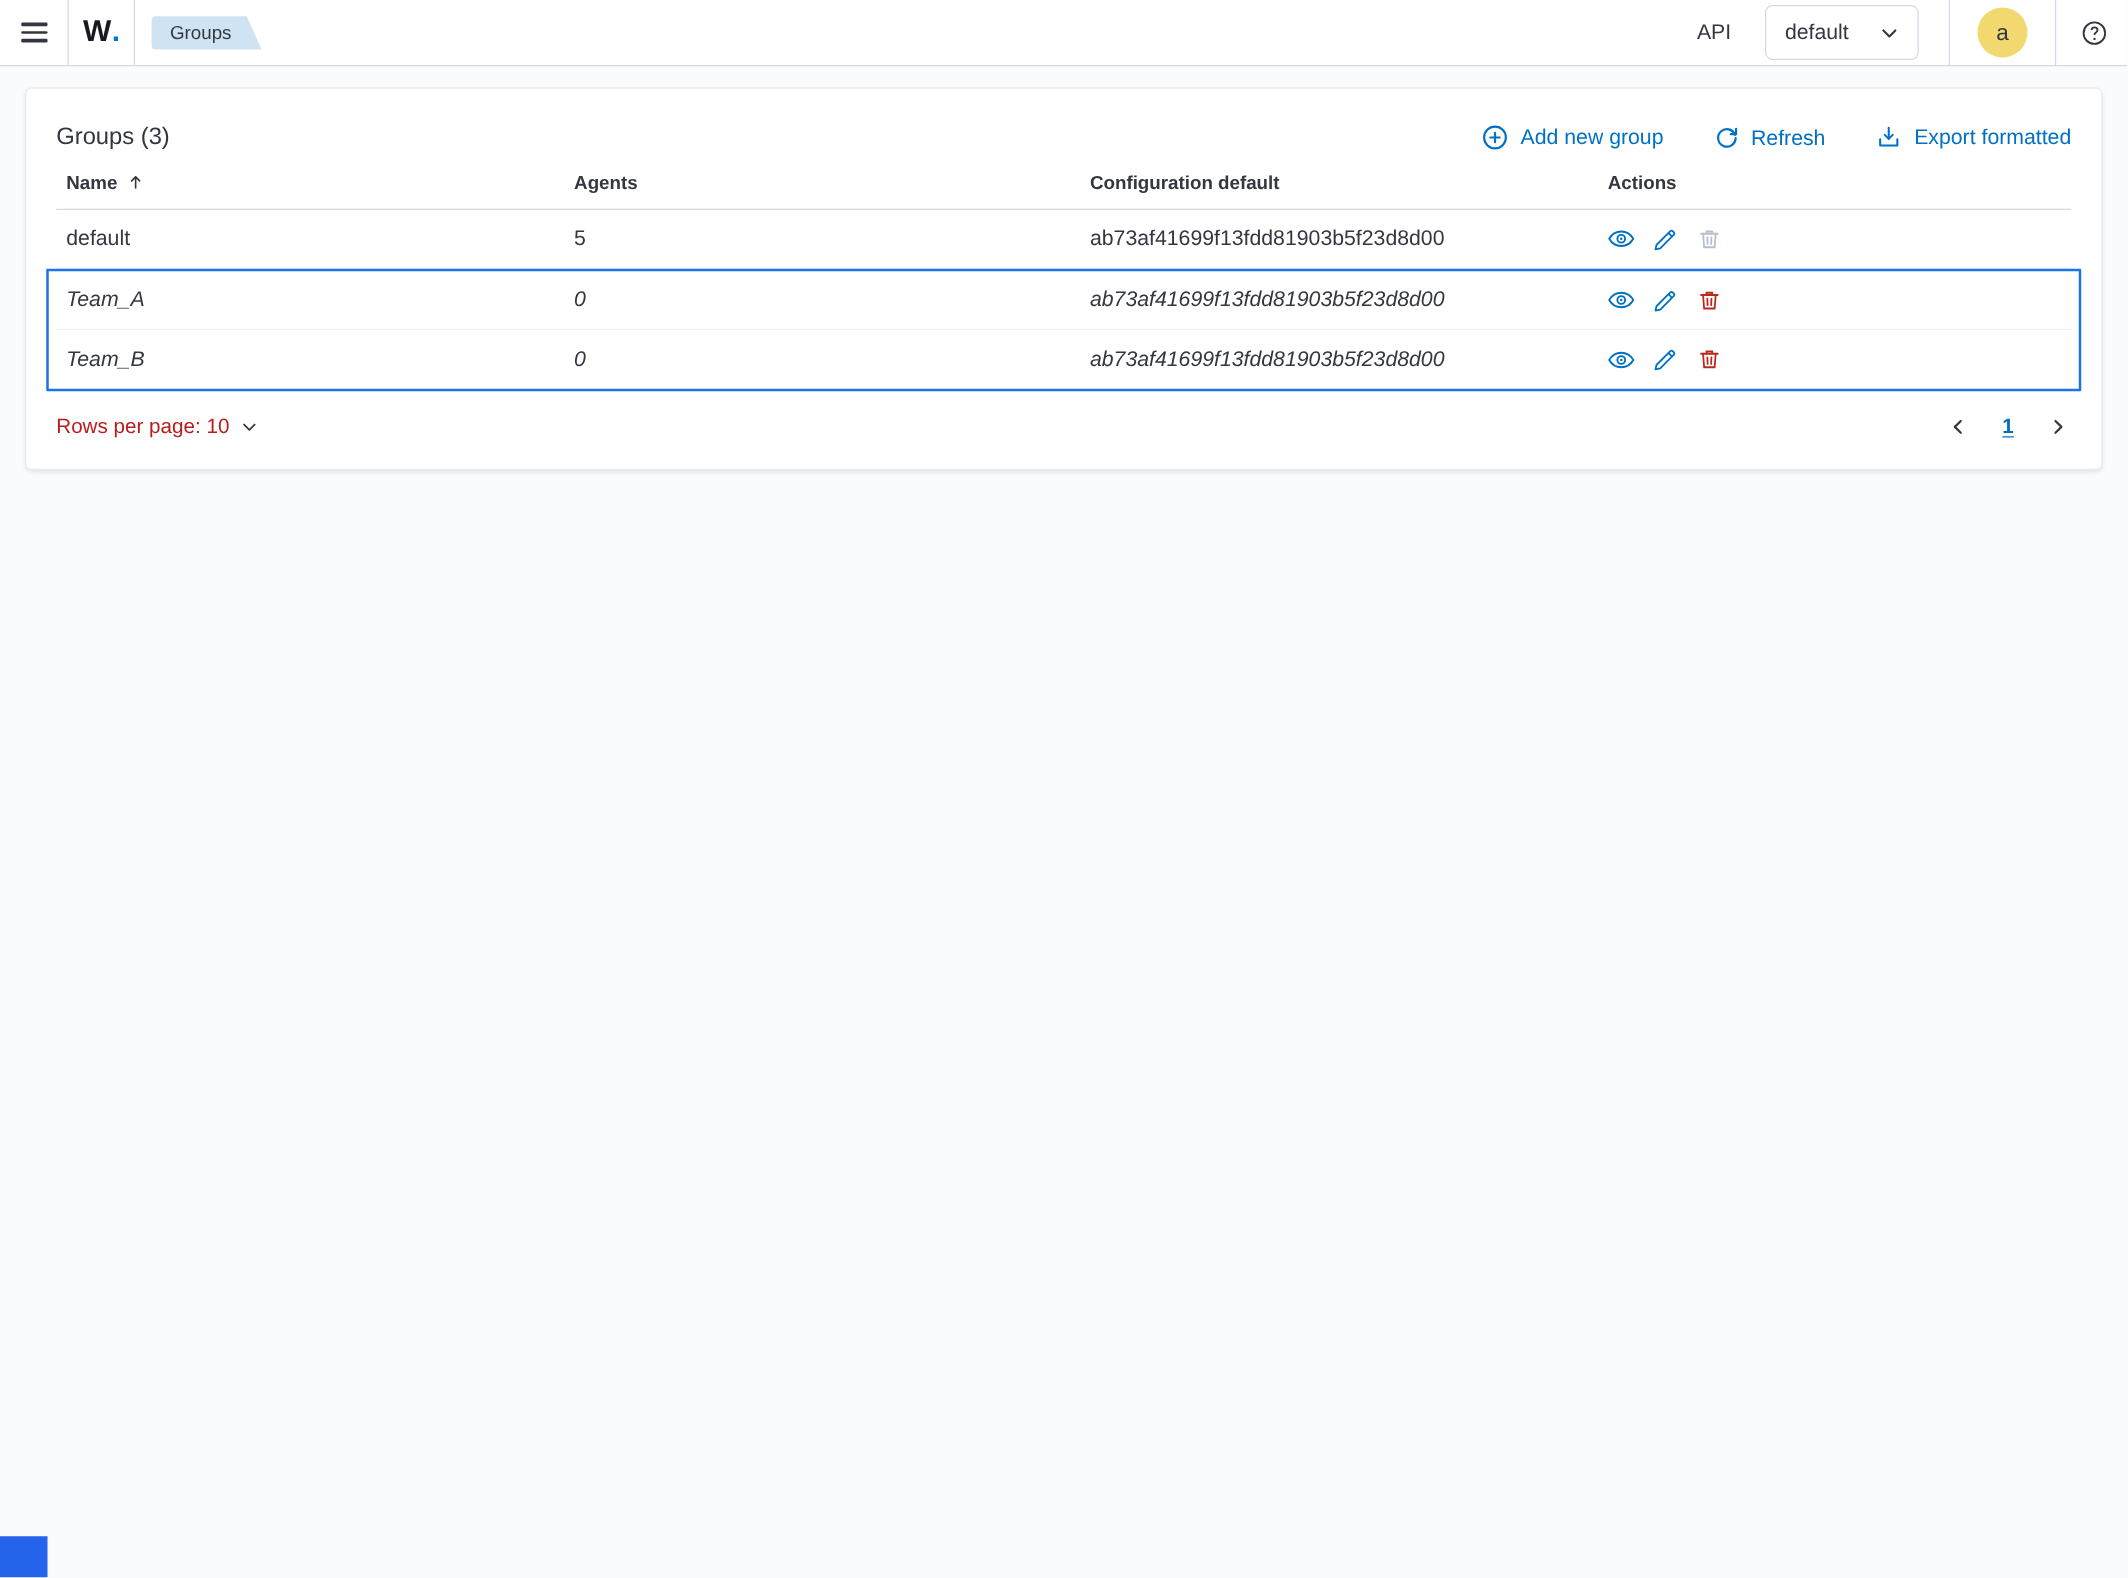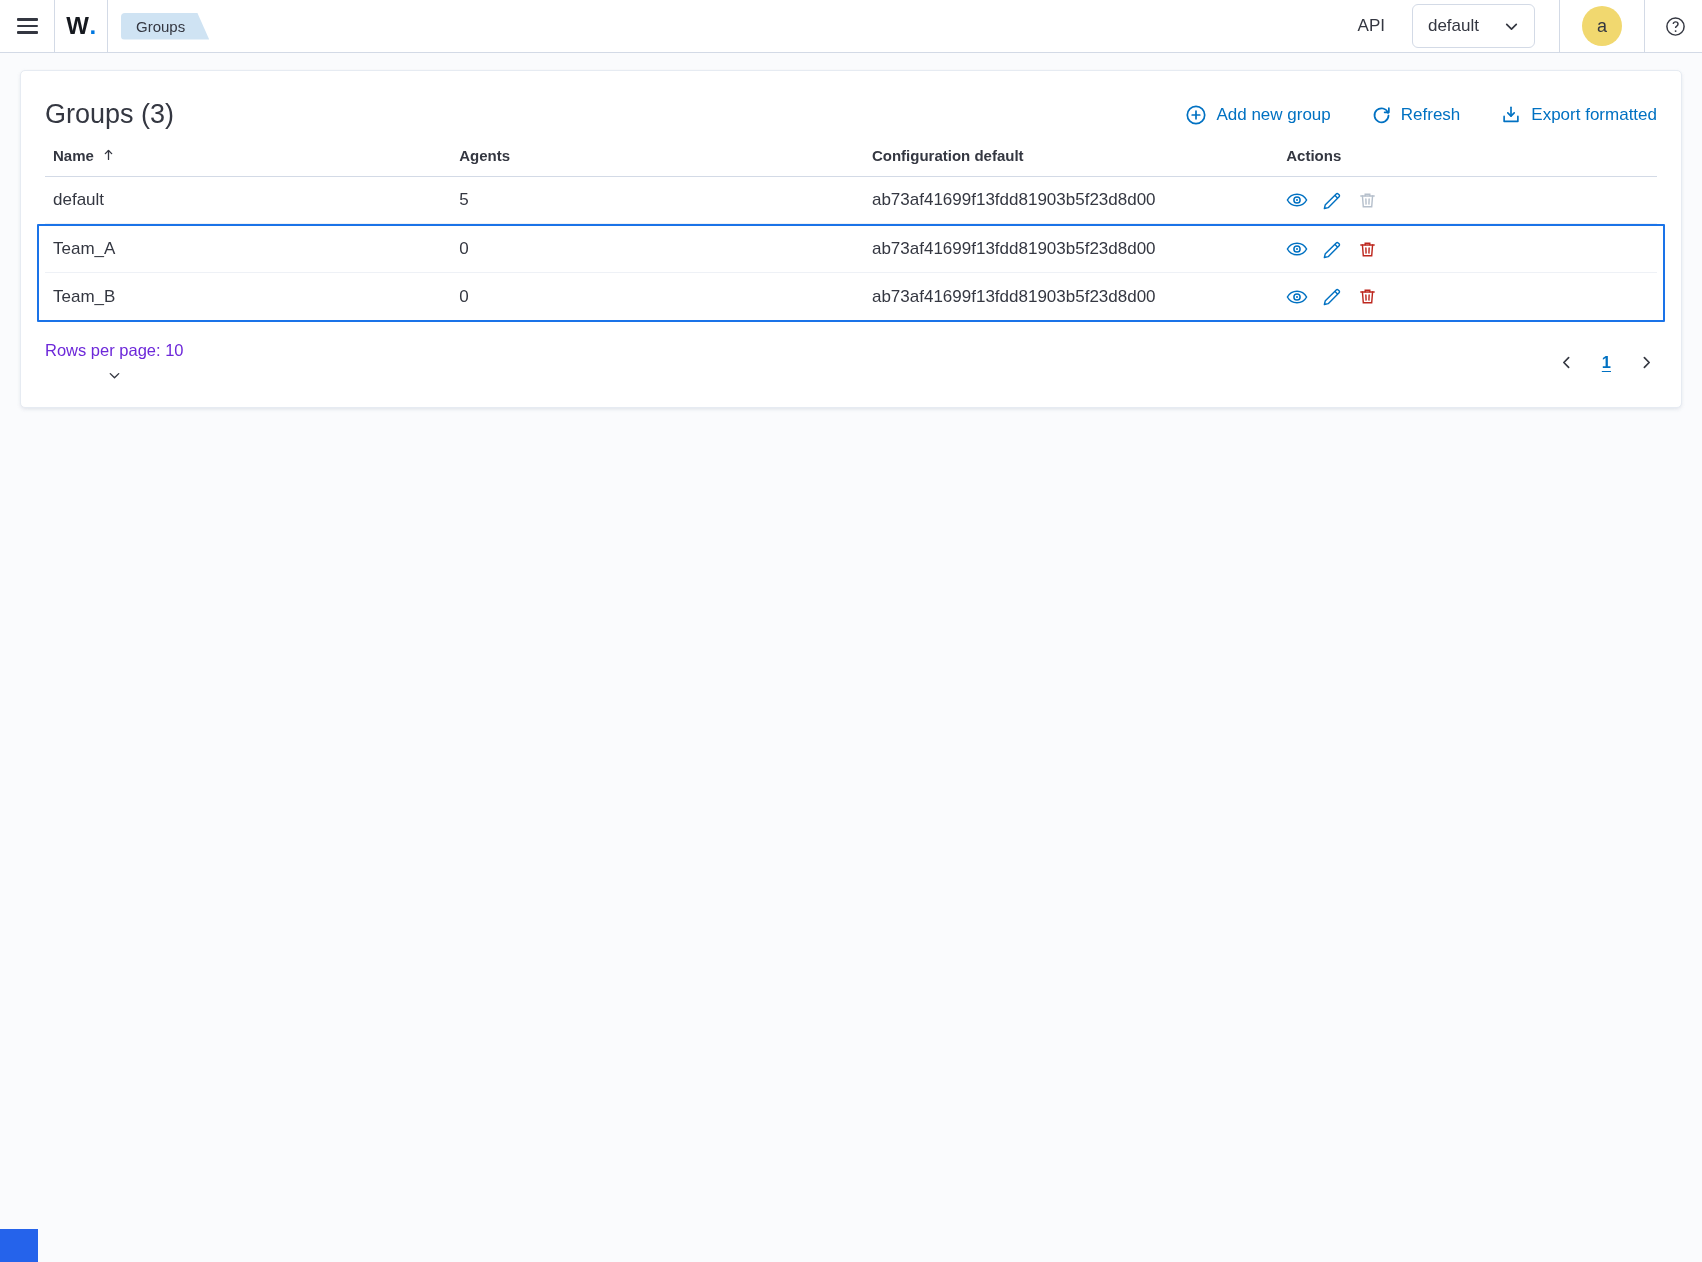--- a/index.html
+++ b/index.html
@@ -52,21 +52,21 @@
   .help-btn { margin:0 16px 0 20px; color:#343741; display:flex; align-items:center; }
 
   
   .panel {
     position:absolute; left:20px; right:20px; top:70px;
     background:#fff; border:1px solid #e6ebf2; border-radius:5px;
     box-shadow:0 2px 4px -1px rgba(152,162,179,.2), 0 1px 5px -2px rgba(152,162,179,.2);
     padding:28px 24px 24px;
   }
   .panel-head { display:flex; align-items:center; }
-  .panel-head h1 { font-size:27px; font-weight:500; color:#343741; }
+  .panel-head h1 { font-size:19px; font-weight:500; color:#343741; }
   .toolbar { margin-left:auto; display:flex; align-items:flex-end; gap:40px; }
   .toolbar button {
     display:flex; align-items:center; gap:9px;
     color:var(--primary,#0071c2); font-size:17px; font-weight:500;
   }
   .toolbar svg { stroke:var(--primary,#0071c2); }
   .subtitle { margin-top:16px; font-size:18px; color:var(--subdued,#69707d); }
 
   
   .searchbar {
@@ -94,28 +94,28 @@
   .cell-name { padding-left:8px; }
   .trow:first-of-type { border-bottom:none; }
   .actions { display:flex; align-items:center; gap:13px; }
   .icon-btn { width:22px; height:22px; display:flex; align-items:center; justify-content:center; color:var(--primary,#0071c2); }
   .icon-btn svg { stroke:currentColor; }
   .icon-btn.danger { color:var(--danger,#bd271e); }
   .icon-btn.disabled { color:var(--disabled,#b6c0cc); cursor:default; }
 
   .selection-group {
     border:2px solid var(--selection,#1a73e8); border-radius:1px;
-    margin:0 -8px; padding:0 6px;
+    margin:0 -8px; padding:0 6px;font-style:italic;
   }
   .selection-group .trow:first-child { border-bottom:1px solid #eef1f6; }
   .selection-group .trow:last-child { border-bottom:none; }
 
   
   .tfooter { margin-top:19px; display:flex; align-items:center; }
-  .rpp-btn { display:flex; align-items:center; gap:8px; font-size:16.5px; color:#6d28d9;flex-direction:column; }
+  .rpp-btn { display:flex; align-items:center; gap:8px; font-size:16.5px; color:#b91c1c; }
   .rpp-btn svg { stroke:#343741; }
   .pagination { margin-left:auto; display:flex; align-items:center; gap:27px; padding-right:2px; }
   .page-btn { display:flex; align-items:center; color:#343741; }
   .page-btn svg { stroke:#343741; }
   .page-num {
     color:var(--primary,#0071c2); font-size:16.5px; font-weight:700;
     text-decoration:underline; text-underline-offset:3px;
   }
 
   

